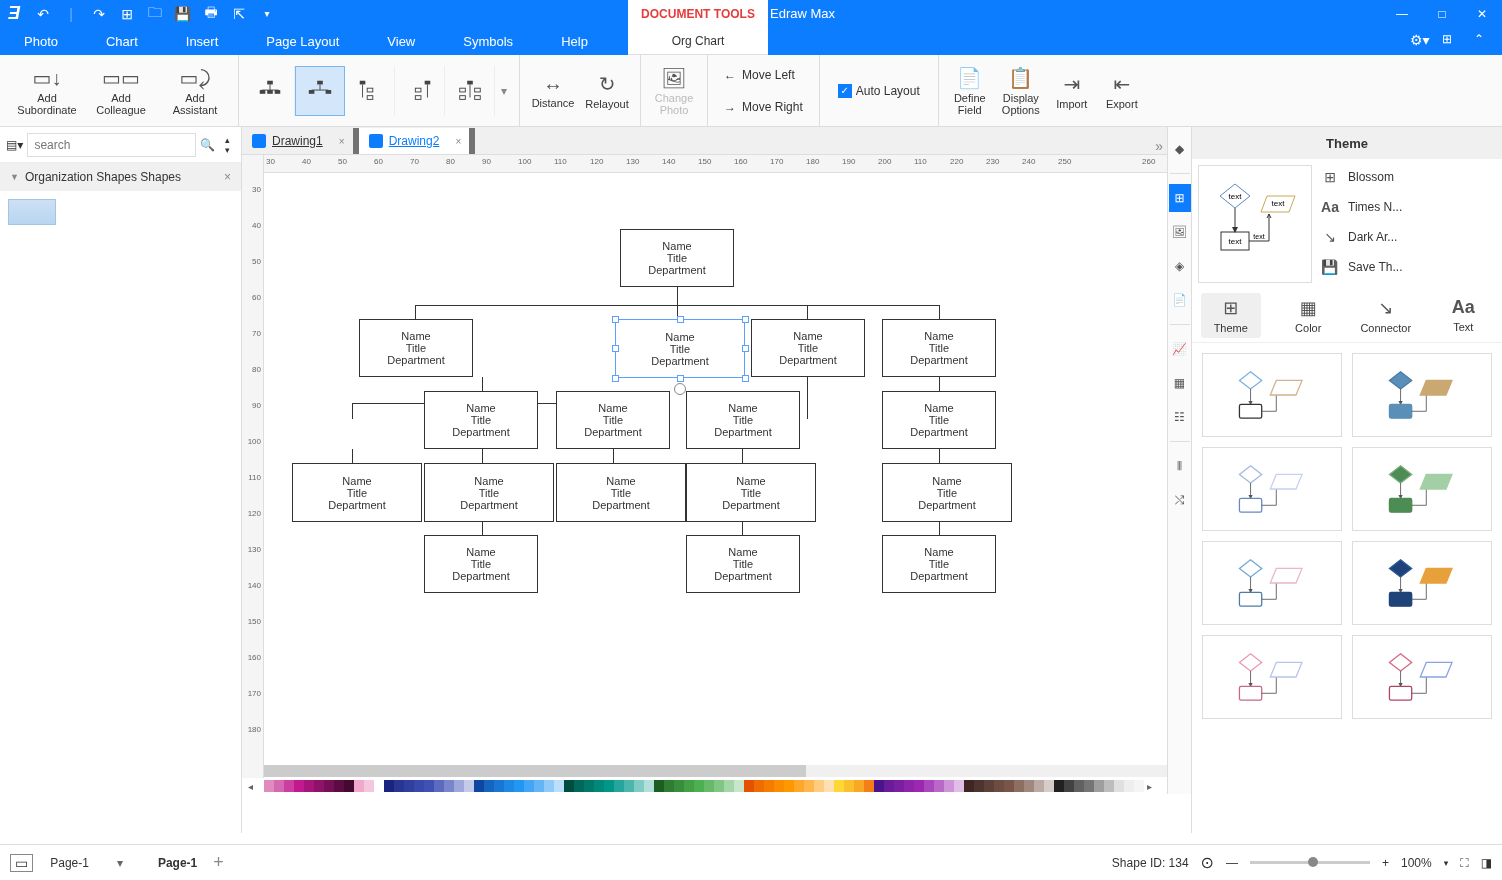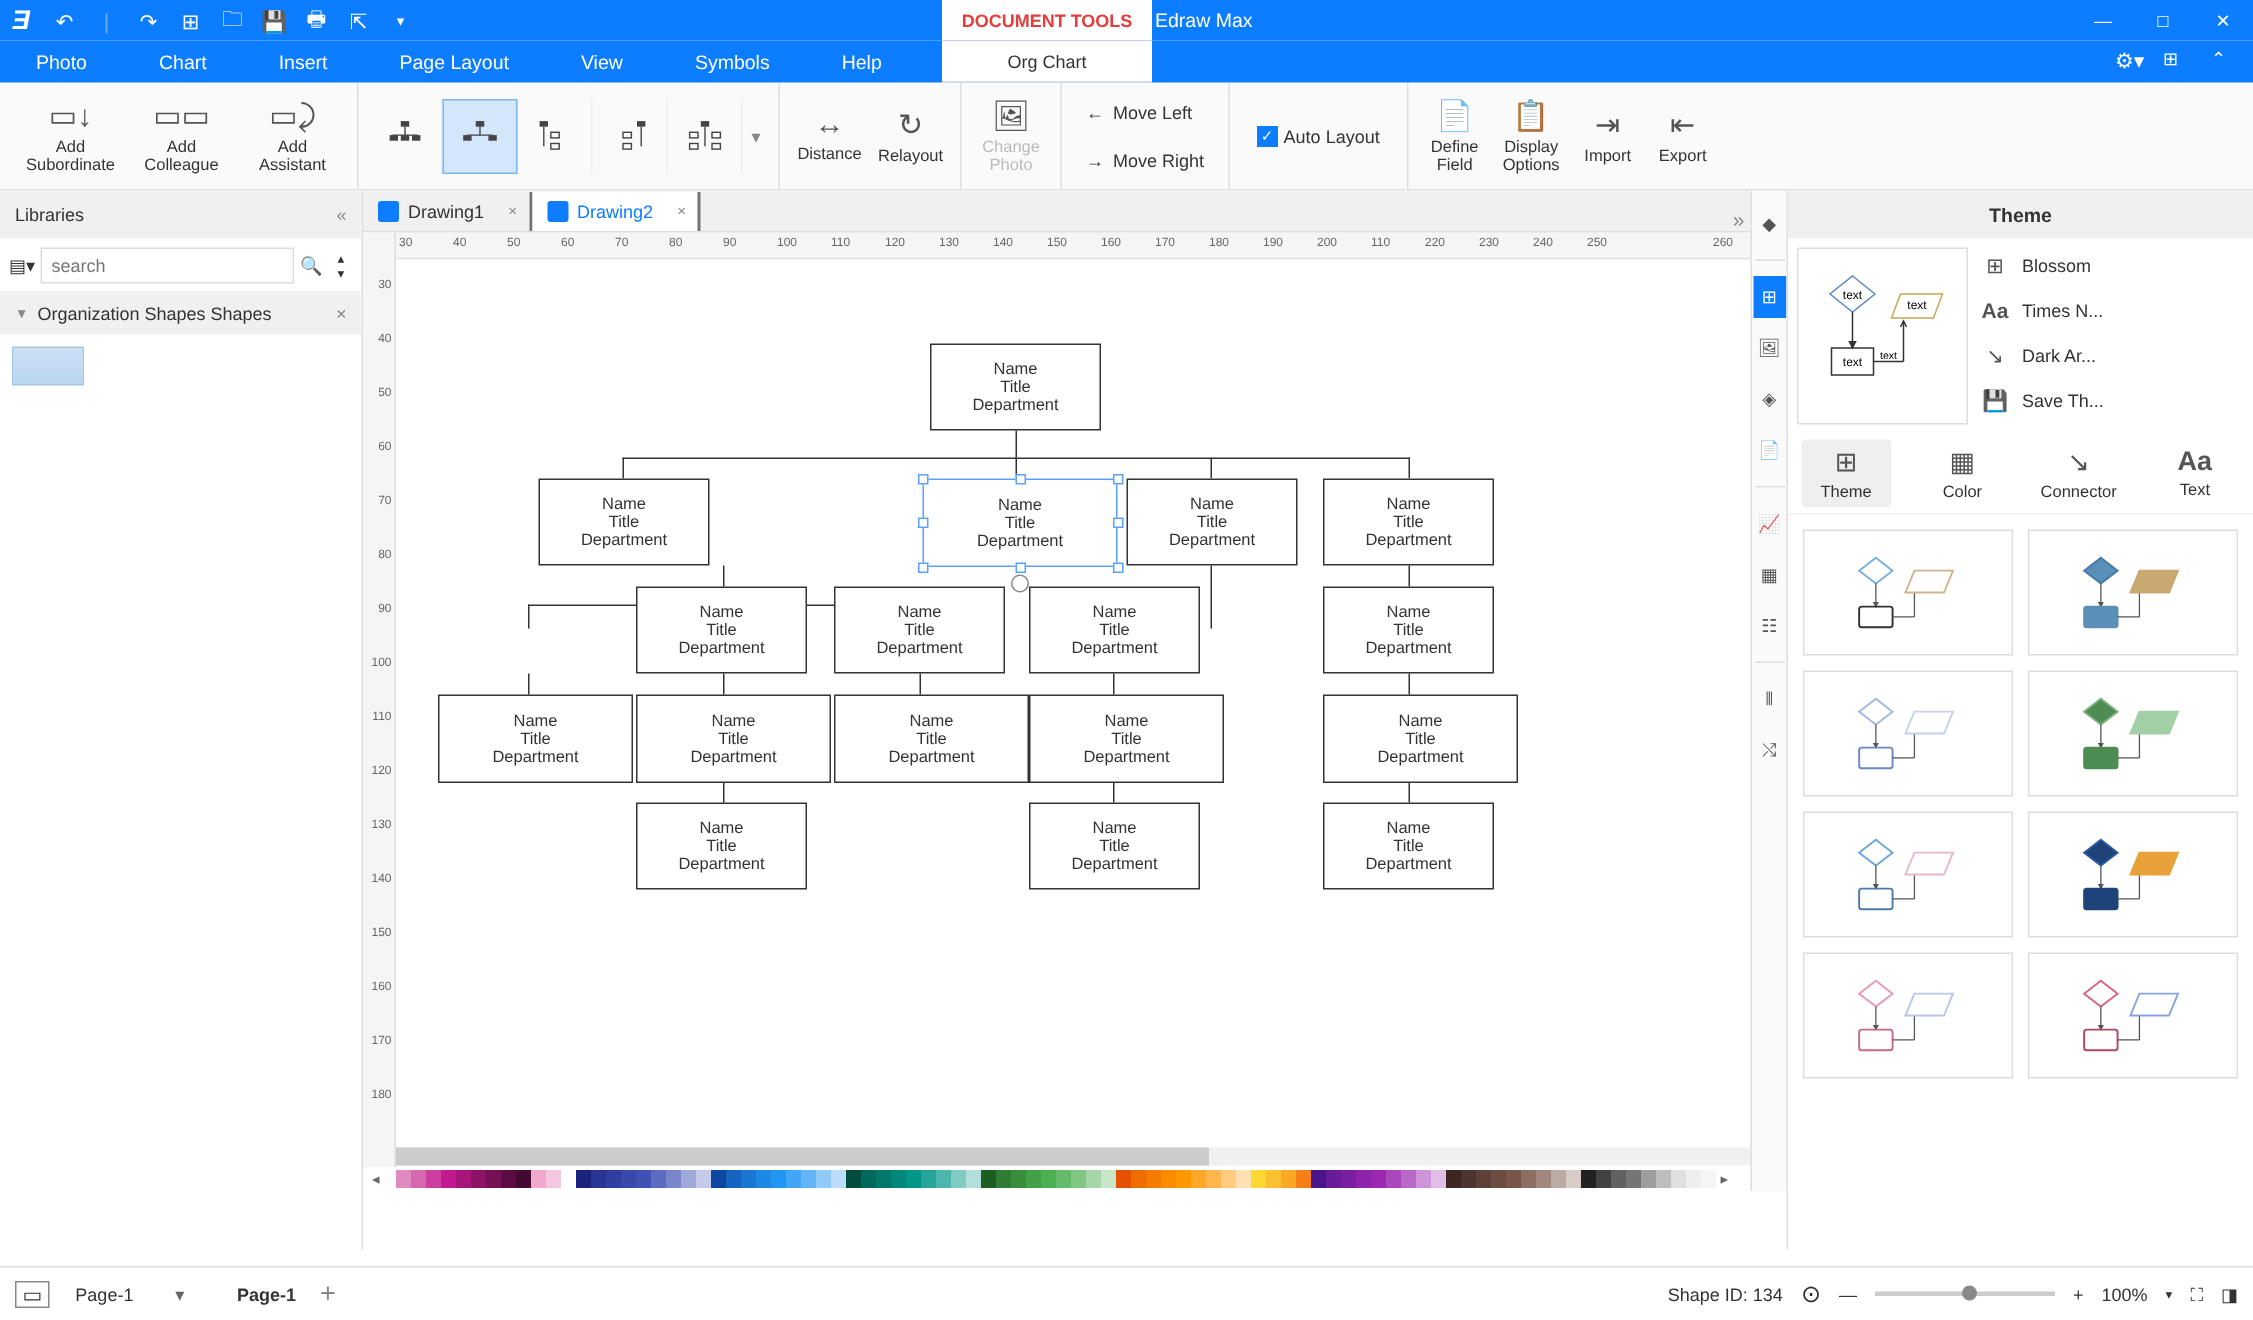--- a/index.html
+++ b/index.html
@@ -43,21 +43,21 @@
 .lp-header { height: 32px; background: #f0f0f0; display: flex; align-items: center; justify-content: space-between; padding: 0 10px; font-size: 12px; }
 .lp-search { height: 36px; display: flex; align-items: center; padding: 0 6px; gap: 4px; border-bottom: 1px solid #eee; }
 .lp-search input { flex: 1; border: 1px solid #ddd; padding: 4px 6px; font-size: 12px; }
 .lp-search .s-icon { width: 28px; display: flex; justify-content: center; }
 .lp-accordion { height: 28px; background: #f0f0f0; display: flex; align-items: center; padding: 0 10px; gap: 6px; font-size: 12px; }
 .lp-thumb { width: 48px; height: 26px; border: 1px solid #a5c6e0; background: linear-gradient(#cde1f5,#b8d5f0); margin: 8px; }
 
 
 .canvas-area { position: absolute; left: 242px; top: 127px; right: 335px; height: 651px; background: #fff; }
 .tabs-row { height: 28px; background: #f0f0f0; display: flex; align-items: flex-end; border-bottom: 1px solid #ddd; position: relative; }
-.doc-tab { height: 26px; padding: 0 30px 0 10px; display: flex; align-items: center; gap: 6px; font-size: 12px; position: relative; cursor: pointer; border-right: 2px solid #737373; }
+.doc-tab { height: 26px; padding: 0 30px 0 10px; display: flex; align-items: center; gap: 6px; font-size: 12px; position: relative; cursor: pointer; border-right: 6px solid #737373; text-decoration: underline; }
 .doc-tab.active { background: #fff; color: #0d7dff; }
 .doc-tab .tab-x { position: absolute; right: 8px; font-size: 10px; color: #888; }
 .doc-tab .tab-ico { width: 14px; height: 14px; background: #0d7dff; border-radius: 2px; }
 .collapse-right { position: absolute; right: 4px; font-size: 14px; color: #888; }
 
 .ruler-wrap { display: flex; height: 623px; }
 .ruler-v { width: 22px; background: #f5f5f5; border-right: 1px solid #ddd; position: relative; font-size: 8px; color: #666; }
 .ruler-v .tick { position: absolute; left: 0; width: 100%; text-align: right; padding-right: 2px; }
 .canvas-main { flex: 1; position: relative; overflow: hidden; }
 .ruler-h { height: 18px; background: #f5f5f5; border-bottom: 1px solid #ddd; position: relative; font-size: 8px; color: #666; }
@@ -276,24 +276,20 @@
         <span>Import</span>
       </div>
     <div class="ribbon-btn-large" style="width:50px;">
         <span class="icon">⇤</span>
         <span>Export</span>
       </div>
   </div>
 </div>
 
 <div class="left-panel">
-  <div class="lp-header">
-    <span>Libraries</span>
-    <span style="color:#888;">«</span>
-  </div>
   <div class="lp-search">
     <span class="s-icon">▤▾</span>
     <input placeholder="search" style="">
     <span class="s-icon">🔍</span>
     <span class="s-icon" style="font-size:9px;">▴<br>▾</span>
   </div>
   <div class="lp-accordion">
     <span style="color:#888; font-size:9px;">▼</span>
     <span>Organization Shapes Shapes</span>
     <span style="margin-left:auto; color:#888;">×</span>

